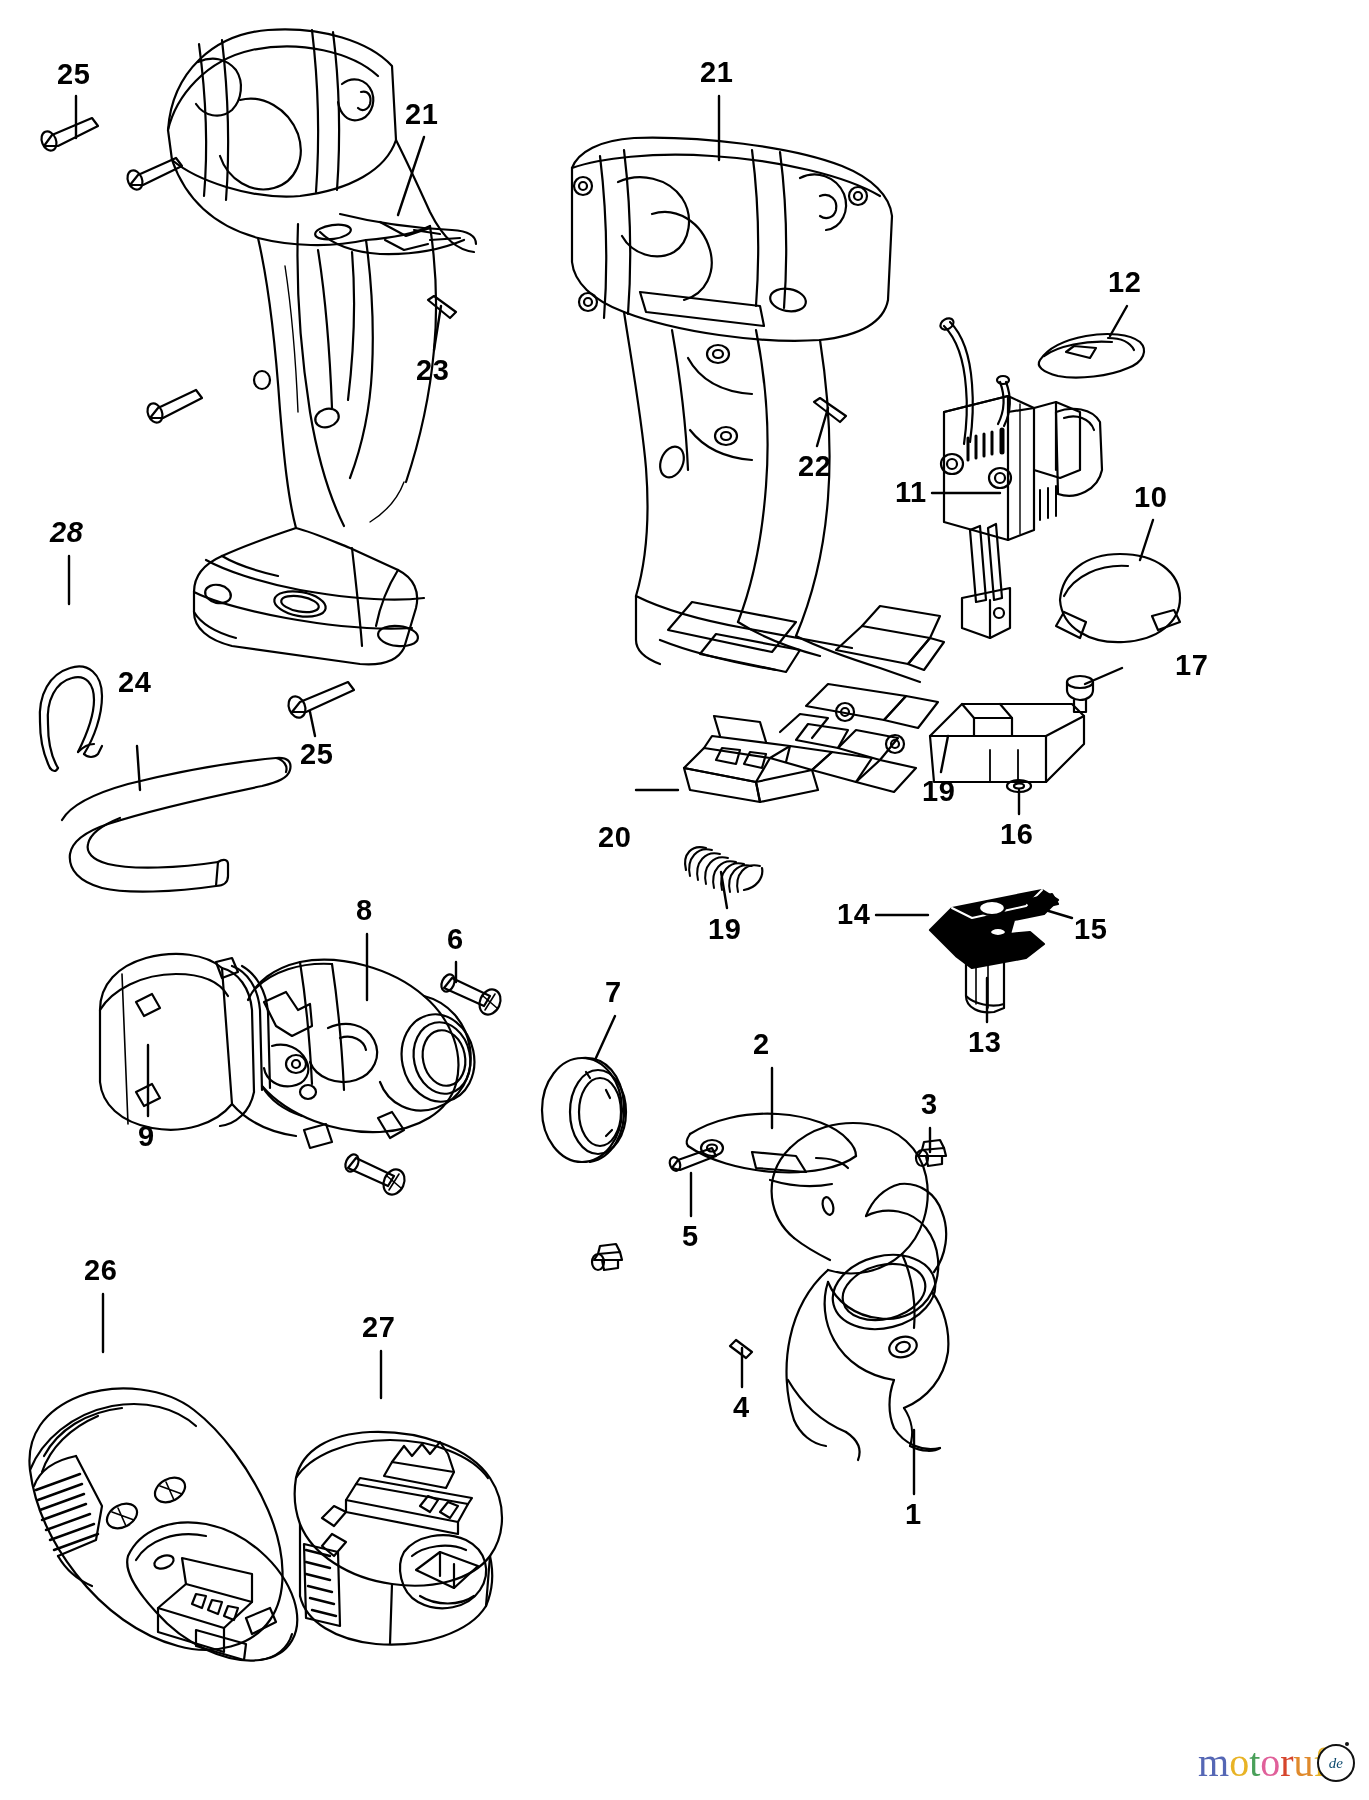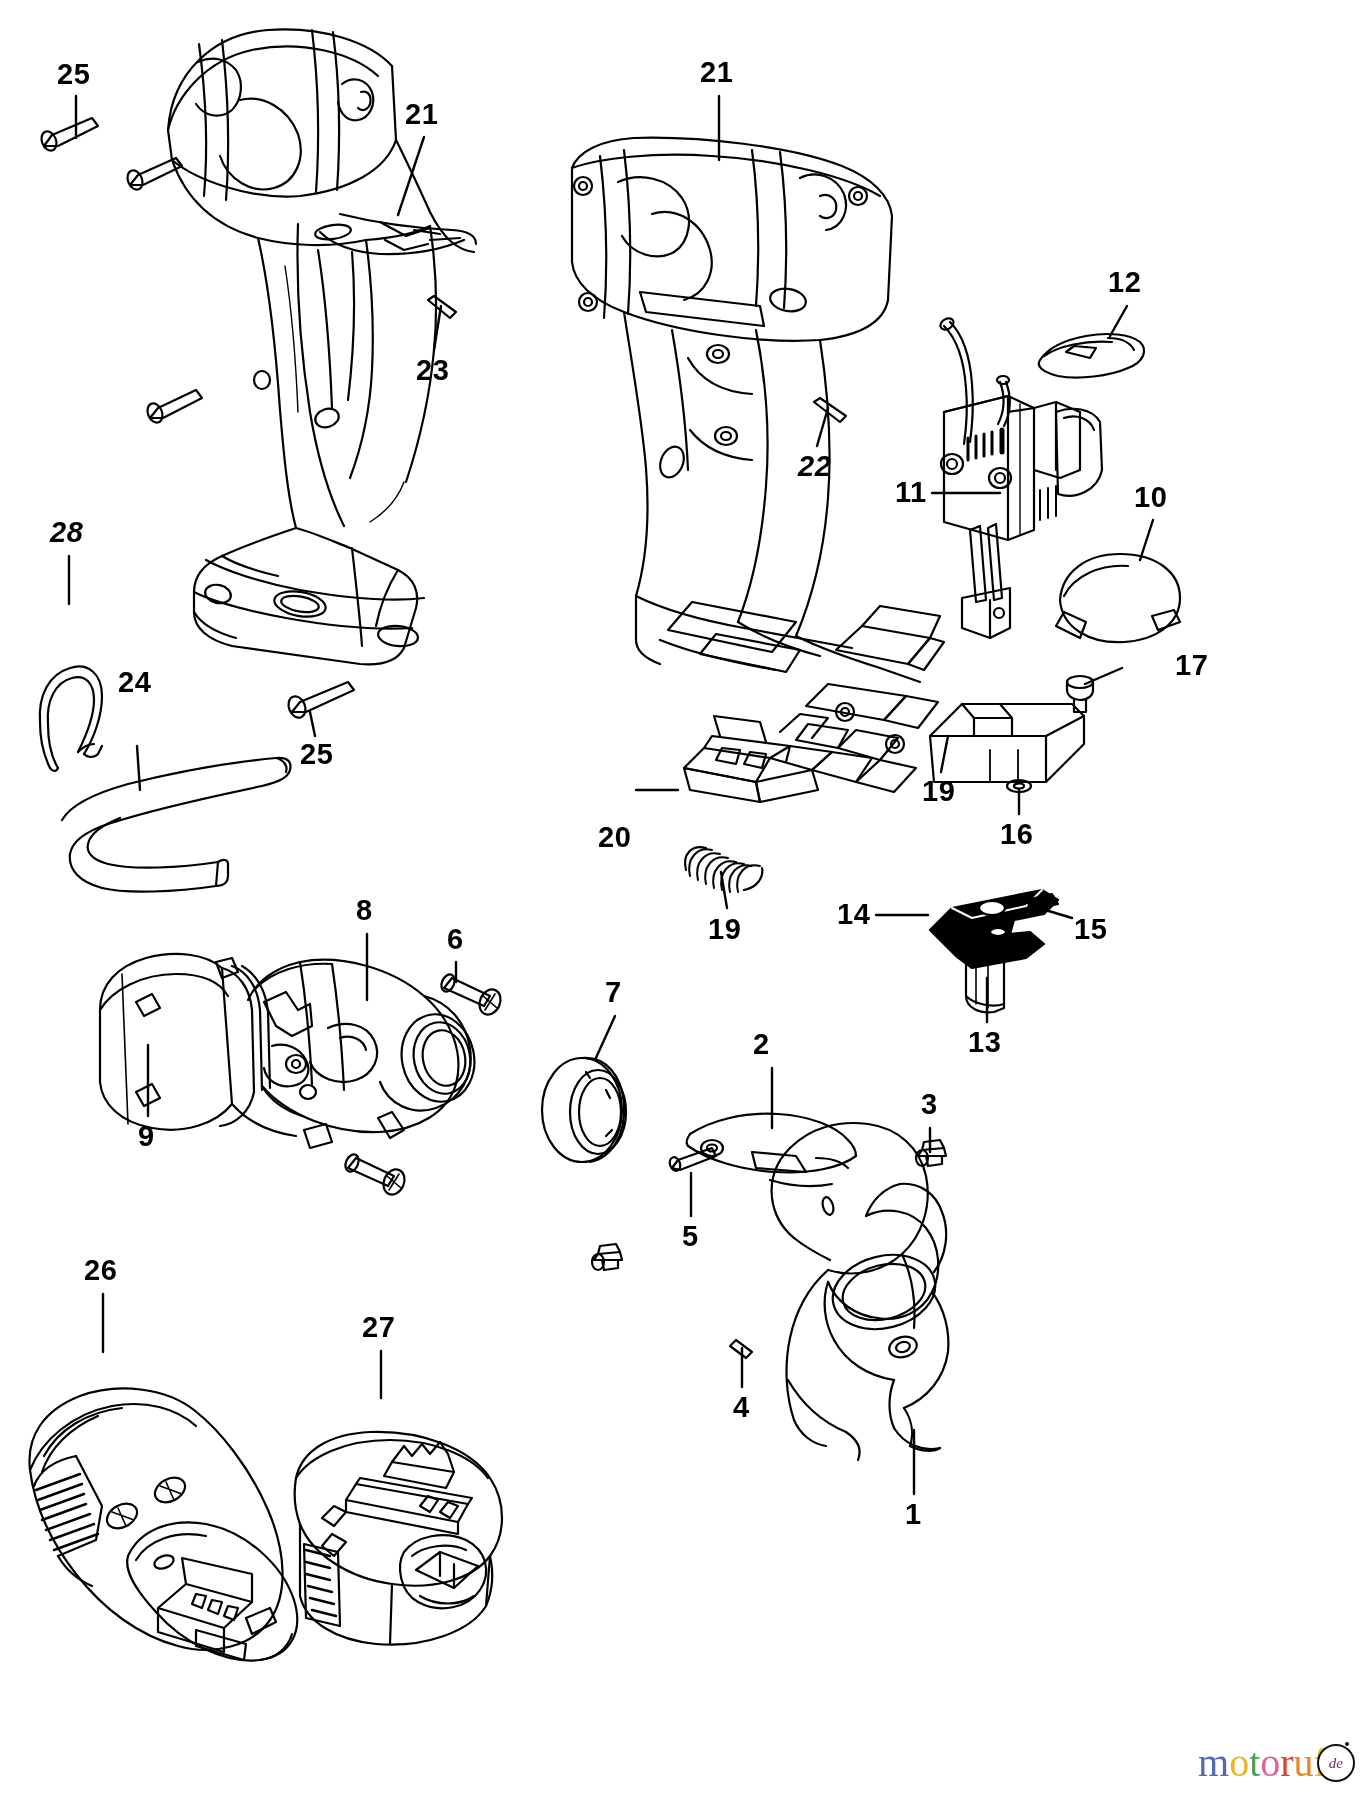--- a/index.html
+++ b/index.html
@@ -40,21 +40,21 @@
     position:relative;
     display:inline-flex;
     align-items:center;justify-content:center;
     width:34px;height:34px;
     margin-left:-10px;
     border:2.5px solid #111;
     border-radius:50%;
     background:#fff;
     font-size:15px;
     font-family:"Liberation Serif", serif;
-    color:#701a75;
+    color:#0c4a6e;
     font-style:italic;
     z-index:2;
   }
   #watermark .wm-dot{
     position:absolute;
     width:4px;height:4px;border-radius:50%;
     background:#111;
     top:-4px;right:4px;
   }
 </style>
@@ -560,21 +560,21 @@
         <line x1="914" y1="1494" x2="914" y2="1430"></line>
       </g>
   </svg>
 
   <div id="callout-layer">
       <div class="callout" style="left: 57px; top: 60px;">25</div>
       <div class="callout" style="left: 405px; top: 100px;">21</div>
       <div class="callout" style="left: 700px; top: 58px;">21</div>
       <div class="callout" style="left: 1108px; top: 268px;">12</div>
       <div class="callout" style="left: 416px; top: 356px;">23</div>
-      <div class="callout" style="left: 798px; top: 452px; font-style: italic;">22</div>
+      <div class="callout" style="left: 798px; top: 452px;">22</div>
       <div class="callout" style="left: 895px; top: 478px;">11</div>
       <div class="callout" style="left: 1134px; top: 483px;">10</div>
       <div class="callout" style="left: 50px; top: 518px; font-style: italic;">28</div>
       <div class="callout" style="left: 1127px; top: 651px; margin-left: 48px;">17</div>
       <div class="callout" style="left: 118px; top: 668px;">24</div>
       <div class="callout" style="left: 300px; top: 740px;">25</div>
       <div class="callout" style="left: 598px; top: 823px;">20</div>
       <div class="callout" style="left: 922px; top: 777px;">19</div>
       <div class="callout" style="left: 1000px; top: 820px;">16</div>
       <div class="callout" style="left: 708px; top: 915px;">19</div>

